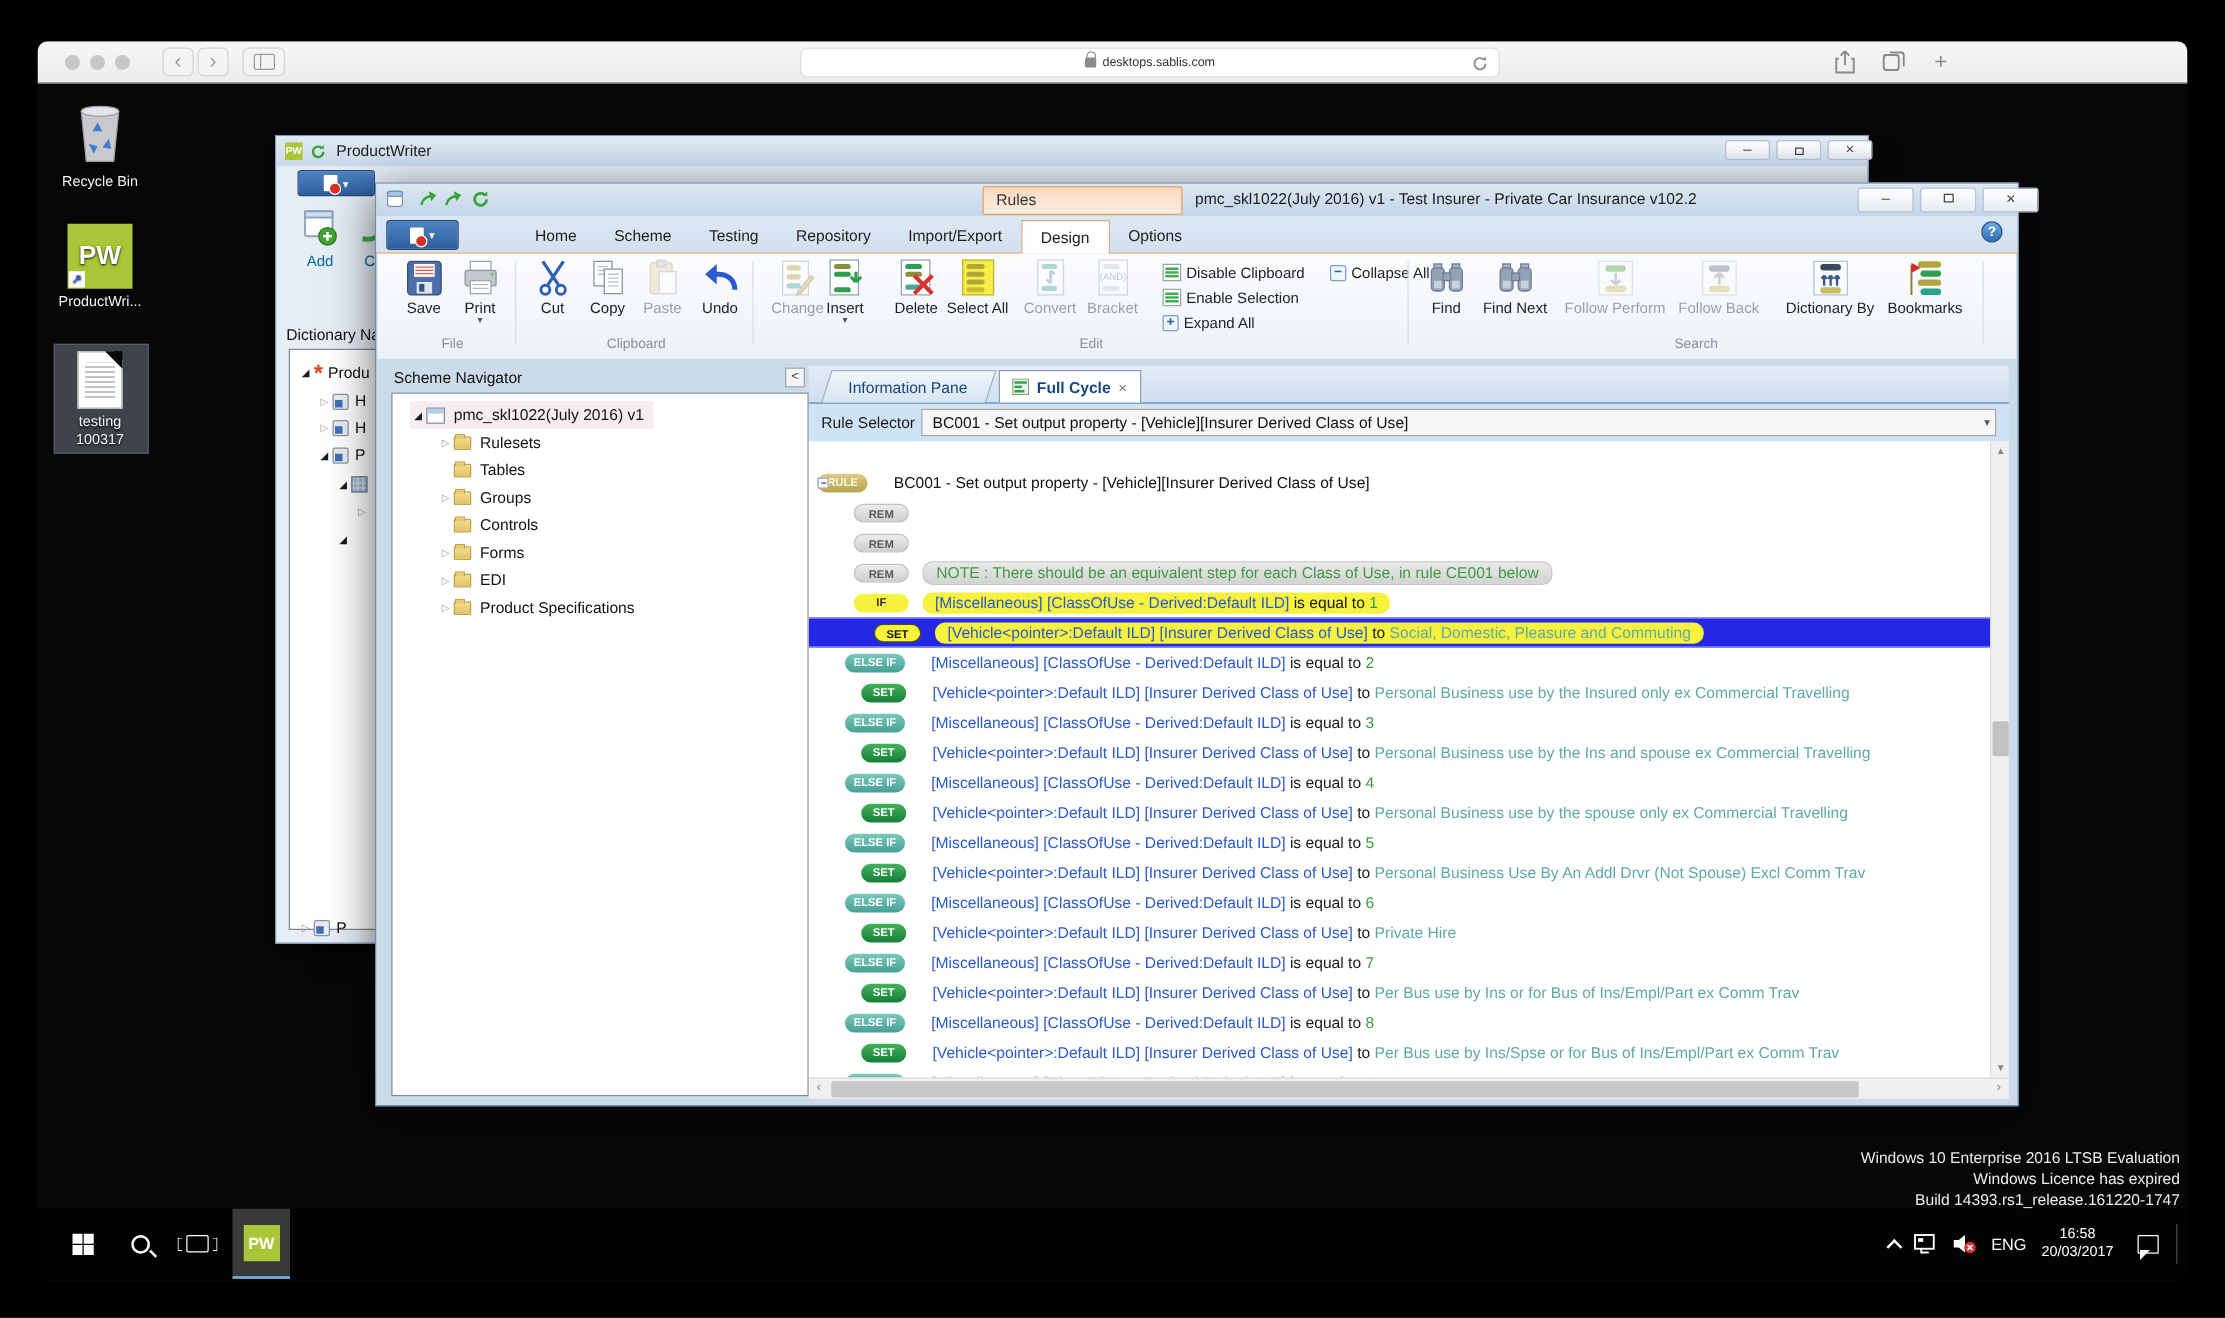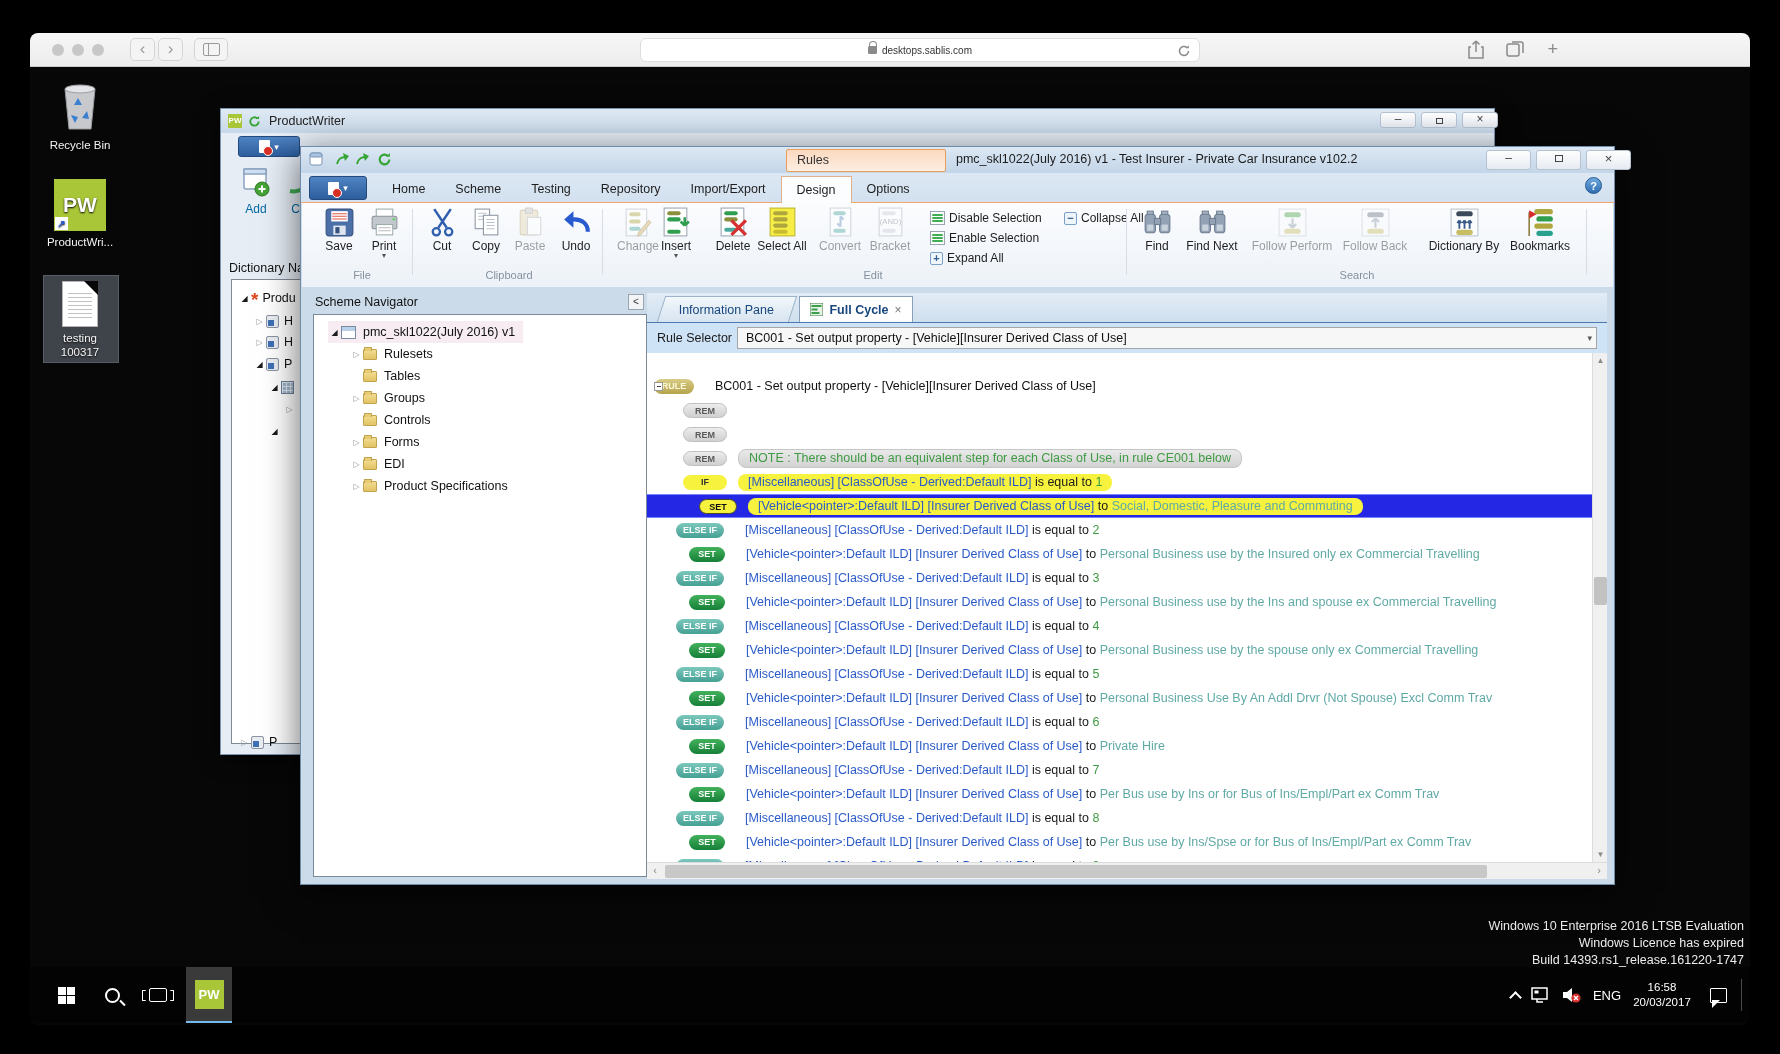--- a/index.html
+++ b/index.html
@@ -73,21 +73,21 @@
   .bookic:after{content:"";position:absolute;left:1px;bottom:1px;width:6px;height:6px;background:#3f6fb5}
   .asterisk{color:#e0481f;font-size:19px;font-weight:bold;line-height:10px;margin:4px 4px 0 0}
   .bldg{width:13px;height:13px;background:#9fb3c8;border:1px solid #6d8099;margin-right:5px;background-image:linear-gradient(#dce6f0 1px,transparent 1px),linear-gradient(90deg,#dce6f0 1px,transparent 1px);background-size:4px 4px}
 
   
   .rw{position:absolute;left:270px;top:79px;width:1315px;height:739px;background:#ccdbe9;border:1px solid #6f8cab;box-shadow:0 8px 34px rgba(0,0,0,.6)}
   .rw-tb{position:absolute;left:0;top:0;width:100%;height:26px;background:linear-gradient(#dce8f4,#c3d5e8)}
   .ctxtab{position:absolute;left:485px;top:2px;width:160px;height:23px;background:linear-gradient(#fbd9bf,#fdeee2);border:1px solid #e8a05a;border-radius:2px;font-size:12.5px;color:#333;line-height:21px;padding-left:10px}
   .rw-title{position:absolute;left:655px;top:5px;font-size:12.5px;color:#1c1c1c;white-space:nowrap}
   .qa{position:absolute;top:5px}
-  .rw-tabs{position:absolute;left:0;top:26px;width:100%;height:30px;background:linear-gradient(#dde8f4,#d2e0ef);border-bottom:1px solid #f0a868;display:flex;align-items:flex-end;padding-left:76px}
+  .rw-tabs{position:absolute;left:0;top:26px;width:100%;height:30px;background:linear-gradient(#dde8f4,#d2e0ef);border-bottom:1px solid #f0a868;display:flex;align-items:flex-end;padding-left:112px}
   .rtab{height:25px;line-height:24px;padding:0 15px;font-size:12.5px;color:#1e1e1e}
   .rtab.active{background:#fbfdfe;border:1px solid #e0b089;border-bottom:none;margin-bottom:-1px;height:27px;line-height:26px}
   .helpbtn{position:absolute;right:12px;top:30px;width:17px;height:17px;border-radius:50%;background:linear-gradient(#6fa8dc,#2f6eb4);color:#fff;font-size:11px;font-weight:bold;text-align:center;line-height:17px;border:1px solid #24598f}
   .ribbon{position:absolute;left:1px;top:56px;right:1px;height:84px;background:linear-gradient(#fbfcfe,#edf2f8)}
   .rbtn{position:absolute;top:3px;width:44px;display:flex;flex-direction:column;align-items:center;font-size:12px;color:#1e1e1e;line-height:13px;text-align:center}
   .rbtn .ic{width:33px;height:33px;margin-bottom:1px}
   .rbtn.dis{opacity:.42}
   .rbtn .dd{font-size:8px;color:#555;line-height:6px}
   .rdiv{position:absolute;top:6px;height:66px;border-left:1px solid #d6dde6}
   .rgrp{position:absolute;top:66px;width:120px;text-align:center;font-size:11px;color:#85909e}
@@ -444,21 +444,21 @@
                 <text x="16" y="17.5" font-size="7.5" text-anchor="middle" fill="#707a86" font-family="Liberation Sans,sans-serif">(AND)</text>
               </svg>
             <span>Bracket</span>
           </div>
           <div class="sbtn" style="left:628px;top:8px">
             <span class="minidoc">
                 <i></i>
                 <i></i>
                 <i></i>
               </span>
-            <span>Disable Selection</span>
+            <span>Disable Clipboard</span>
           </div>
           <div class="sbtn" style="left:628px;top:28px">
             <span class="minidoc">
                 <i></i>
                 <i></i>
                 <i></i>
               </span>
             <span>Enable Selection</span>
           </div>
           <div class="sbtn" style="left:628px;top:48px">

